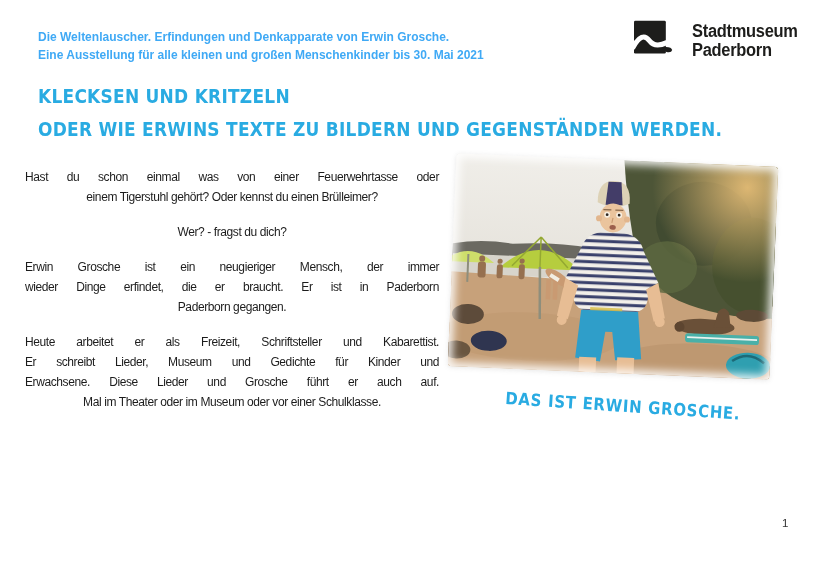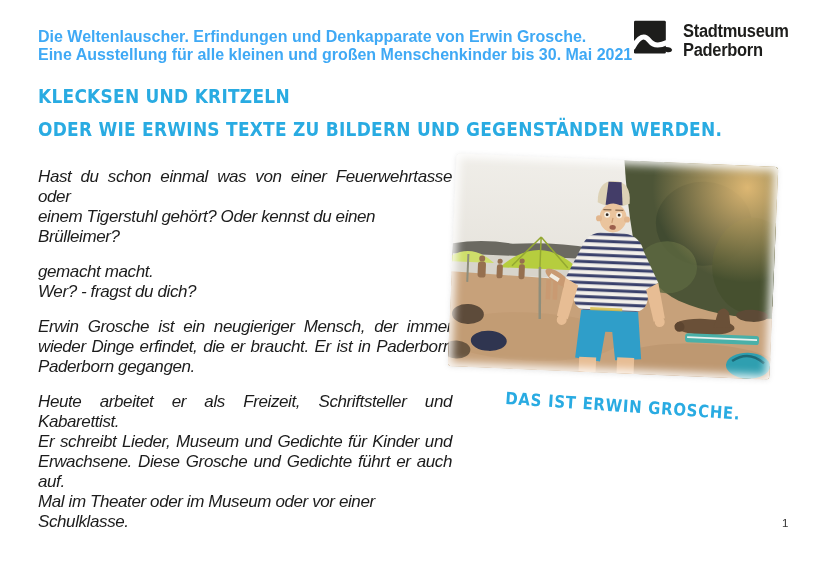--- a/index.html
+++ b/index.html
@@ -3,36 +3,36 @@
 <meta charset="utf-8">
 <style>
   * { margin:0; padding:0; box-sizing:border-box; }
   html,body { background:#ffffff; }
   .page {
     position:relative; width:824px; height:583px; background:#ffffff;
     font-family:"Liberation Sans", sans-serif; overflow:hidden;
   }
 
   
-  .info { position:absolute; left:38px; top:28px; font-size:16px; font-weight:bold; line-height:18px; }
-
-  
-  .logo { position:absolute; left:634px; top:20px; display:flex; align-items:flex-start; }
+  .info { position:absolute; left:38px; top:28px; font-size:12px; font-weight:bold; line-height:18px; }
+
+  
+  .logo { position:absolute; left:634px; top:20px; display:flex; align-items:flex-start;gap:9px; }
   .logo-mark { width:40px; height:38px; margin-right:9px; }
   .logo-text { color:#1d1d1b; font-weight:bold; font-size:17.5px; line-height:19px; letter-spacing:-0.3px; transform:scaleX(0.94); transform-origin:left top; margin-top:2px; }
 
   
   .headline { position:absolute; left:38px; color:#29ABE2; font-weight:800; font-size:20px; letter-spacing:0.3px; transform:scaleX(0.85); transform-origin:left top; white-space:nowrap; font-family:"DejaVu Sans", sans-serif; }
   .headline-1 { top:84px; }
   .headline-2 { top:117px; }
 
   
-  .body-text { position:absolute; left:38px; top:167px; width:414px; color:#1c1c1c; font-size:17px; letter-spacing:-0.4px; line-height:20px;font-style:italic; }
+  .body-text { position:absolute; left:25px; top:167px; width:414px; color:#1c1c1c; font-size:12px; letter-spacing:-0.4px; line-height:20px; }
   .para { margin-bottom:15px; }
-  .line { text-align:left; }
+  .line { text-align:center; }
   .line.just { text-align:justify; text-align-last:justify; }
 
   
   .photo-wrap { position:absolute; left:452px; top:160px; width:322px; height:213px; transform:rotate(2.4deg); transform-origin:center; }
   .photo { width:100%; height:100%; border-radius:4px; overflow:hidden; position:relative;
            box-shadow: inset 0 0 9px 5px rgba(255,255,255,0.95), 0 1px 5px rgba(120,120,120,0.18); }
   .photo svg { display:block; width:100%; height:100%; }
   .photo .feather { position:absolute; inset:0; border-radius:4px; box-shadow: inset 0 0 8px 4px rgba(255,255,255,0.9); pointer-events:none; }
 
   
@@ -65,32 +65,31 @@
 
   <div class="headline headline-1" style="color: rgb(41, 171, 226);">KLECKSEN UND KRITZELN</div>
   <div class="headline headline-2" style="color: rgb(41, 171, 226);">ODER WIE ERWINS TEXTE ZU BILDERN UND GEGENSTÄNDEN WERDEN.</div>
 
   <div class="body-text">
       <div class="para">
         <div class="line just">Hast du schon einmal was von einer Feuerwehrtasse oder</div>
         <div class="line">einem Tigerstuhl gehört? Oder kennst du einen Brülleimer?</div>
       </div>
       <div class="para">
-        <div class="line">gemacht macht.</div>
         <div class="line">Wer? - fragst du dich?</div>
       </div>
       <div class="para">
         <div class="line just">Erwin Grosche ist ein neugieriger Mensch, der immer</div>
         <div class="line just">wieder Dinge erfindet, die er braucht. Er ist in Paderborn</div>
         <div class="line">Paderborn gegangen.</div>
       </div>
       <div class="para">
         <div class="line just">Heute arbeitet er als Freizeit, Schriftsteller und Kabarettist.</div>
         <div class="line just">Er schreibt Lieder, Museum und Gedichte für Kinder und</div>
-        <div class="line just">Erwachsene. Diese Grosche und Gedichte führt er auch auf.</div>
+        <div class="line just">Erwachsene. Diese Lieder und Grosche führt er auch auf.</div>
         <div class="line">Mal im Theater oder im Museum oder vor einer Schulklasse.</div>
       </div>
     </div>
 
   <div class="photo-wrap">
     <div class="photo">
       <svg viewBox="0 0 322 213" preserveAspectRatio="none" aria-hidden="true">
         <defs>
           <linearGradient id="sky" x1="0" y1="0" x2="0" y2="1">
             <stop offset="0" stop-color="#f0eee9"></stop>

